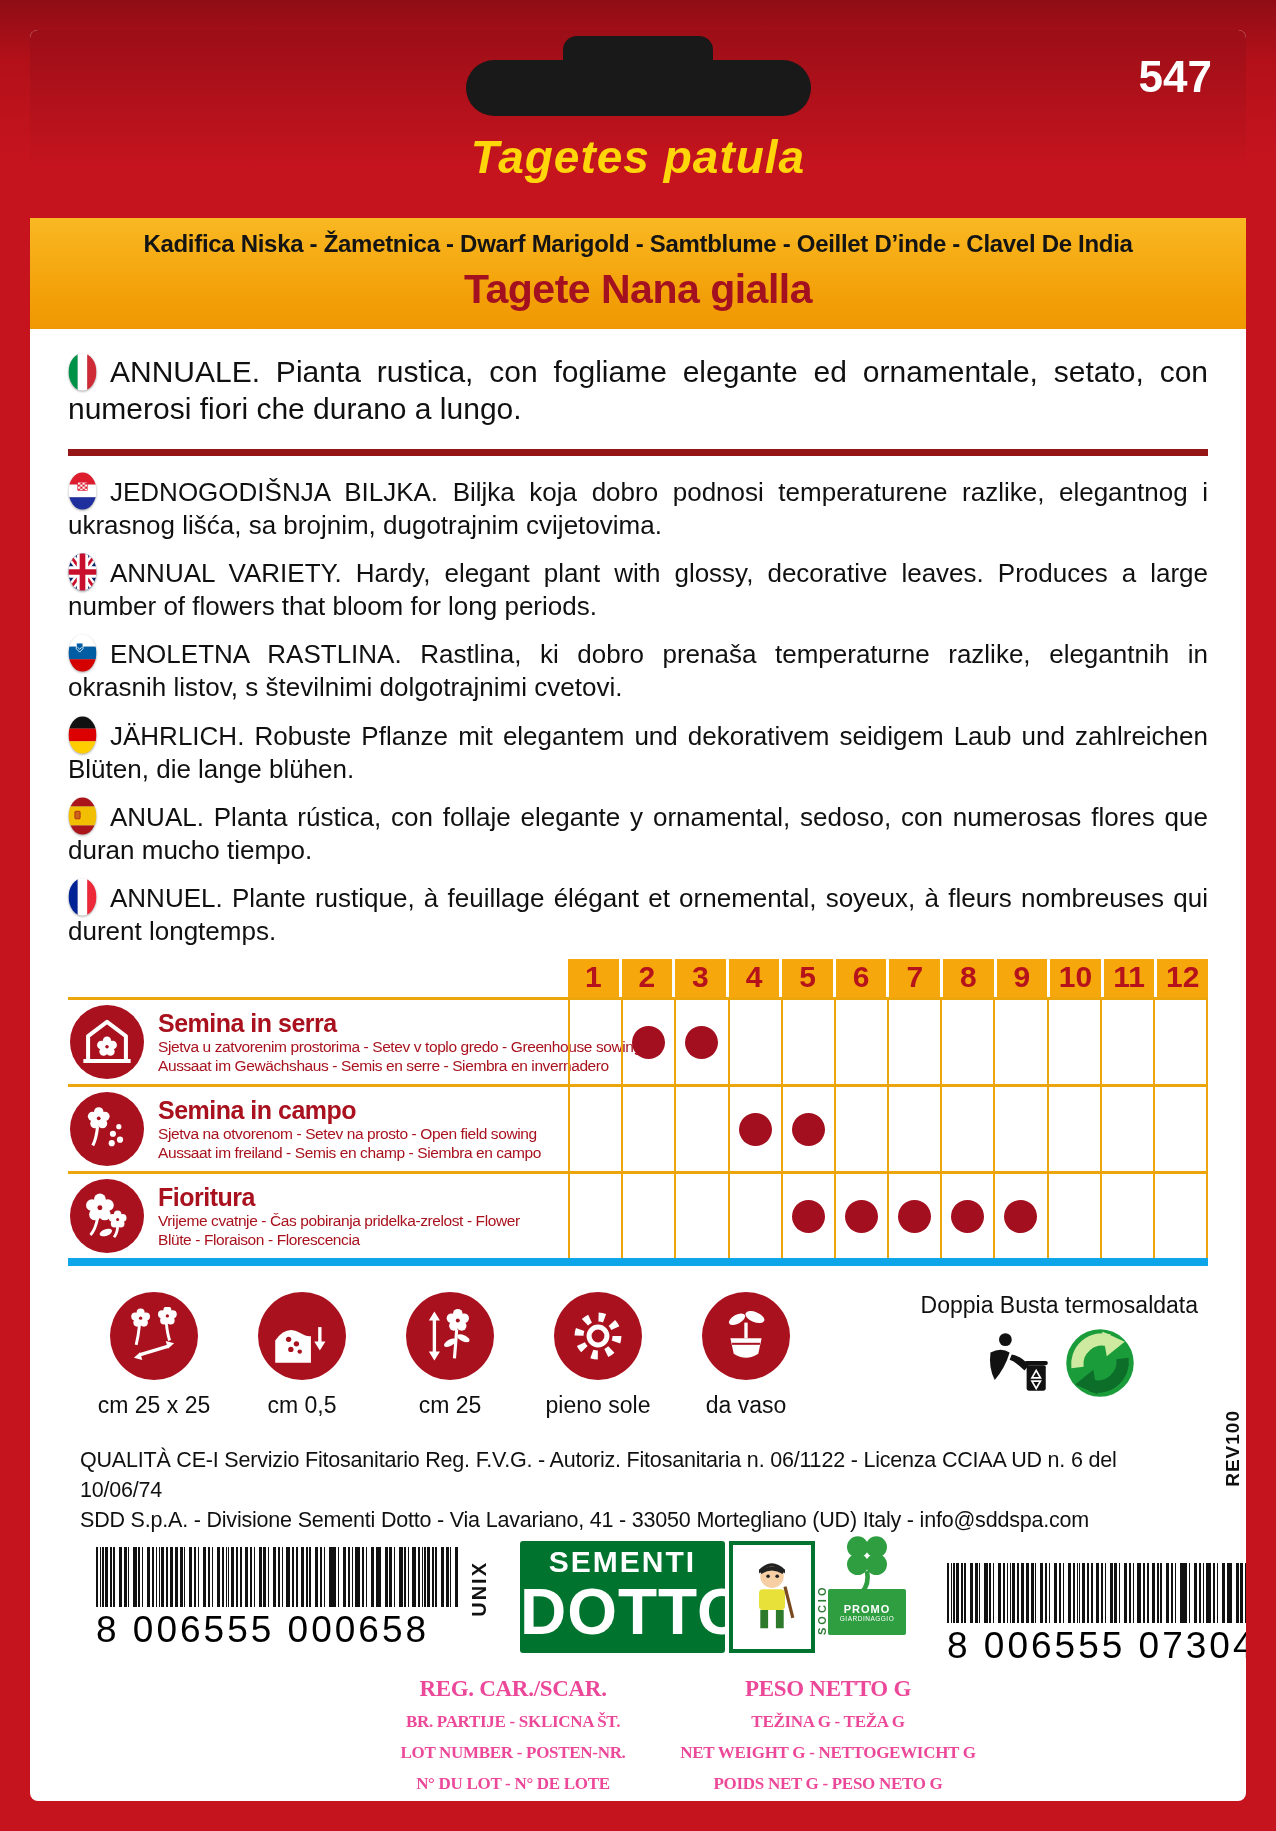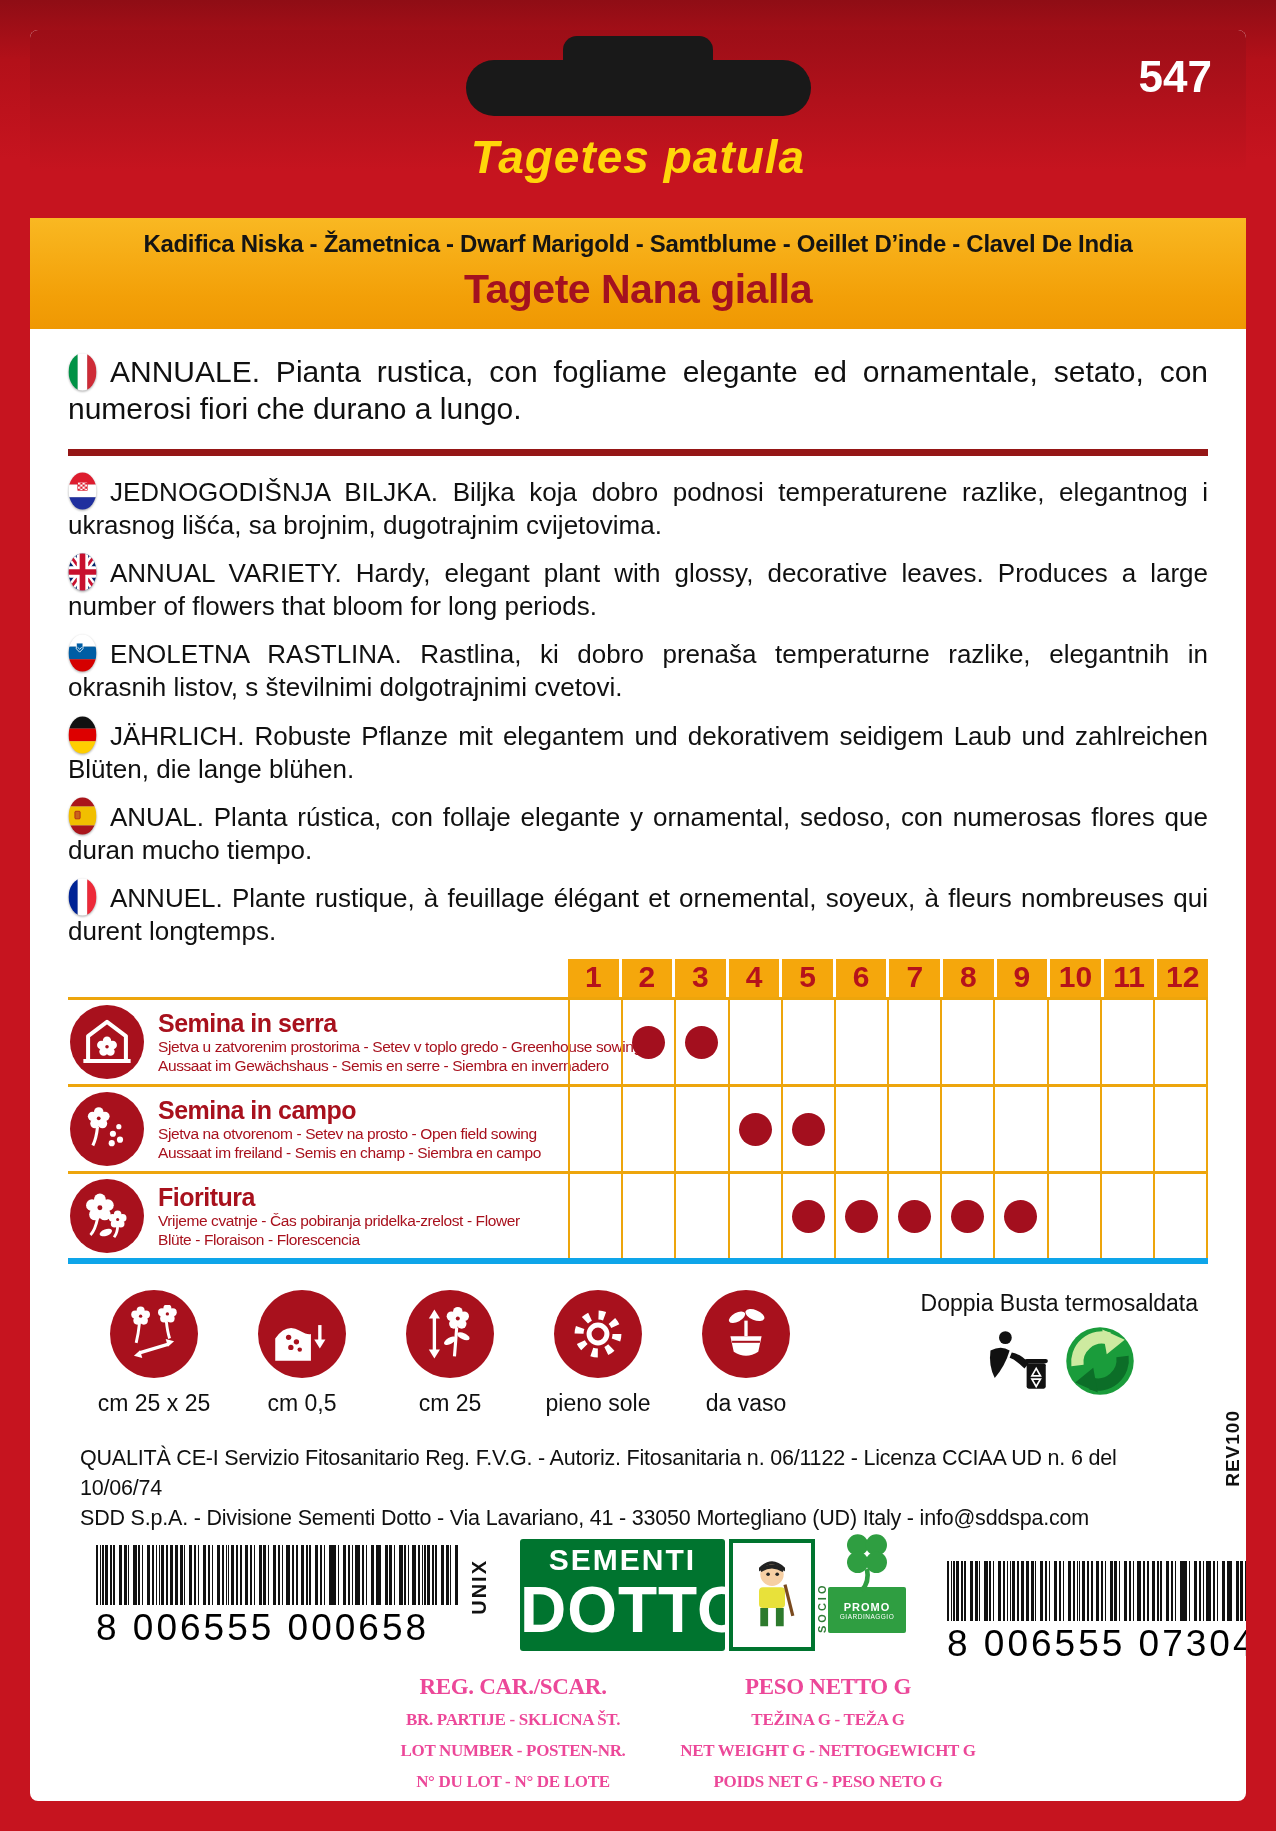--- a/index.html
+++ b/index.html
@@ -32,21 +32,21 @@
   .divider{height:7px;background:#951616;margin:22px 0 16px;}
 
   
   .cal{margin-top:6px;}
   .cal-head{display:flex;}
   .cal-spacer{width:500px;flex-shrink:0;}
   .cal-month{flex:1;background:#f5a70c;color:#b5121b;font-weight:bold;font-size:30px;
              text-align:center;padding:1px 0 3px;border-left:3px solid #fff;}
   .cal-month:first-of-type{border-left:none;}
   .cal-row{display:flex;border-top:3px solid #eda50c;}
-  .cal-row:last-child{border-bottom:6px solid #0ea5e9;}
+  .cal-row:last-child{border-bottom:8px solid #0ea5e9;}
   .cal-label{width:500px;flex-shrink:0;display:flex;align-items:center;gap:14px;padding:5px 0;box-sizing:border-box;}
   .cal-icon{width:74px;height:74px;border-radius:50%;background:#a8111d;flex-shrink:0;
             display:grid;place-items:center;margin-left:2px;}
   .cal-icon svg{width:52px;height:52px;}
   .cal-title{color:#a8111d;font-weight:bold;font-size:25px;letter-spacing:-0.5px;}
   .cal-sub{color:#a8111d;font-size:15.5px;letter-spacing:-0.4px;line-height:1.18;white-space:nowrap;}
   .cal-cells{flex:1;display:flex;}
   .cal-cell{flex:1;border-left:2px solid #eda50c;display:grid;place-items:center;}
   .cal-cell:last-child{border-right:2px solid #eda50c;}
   .dot{width:33px;height:33px;border-radius:50%;background:#a30f1e;}

